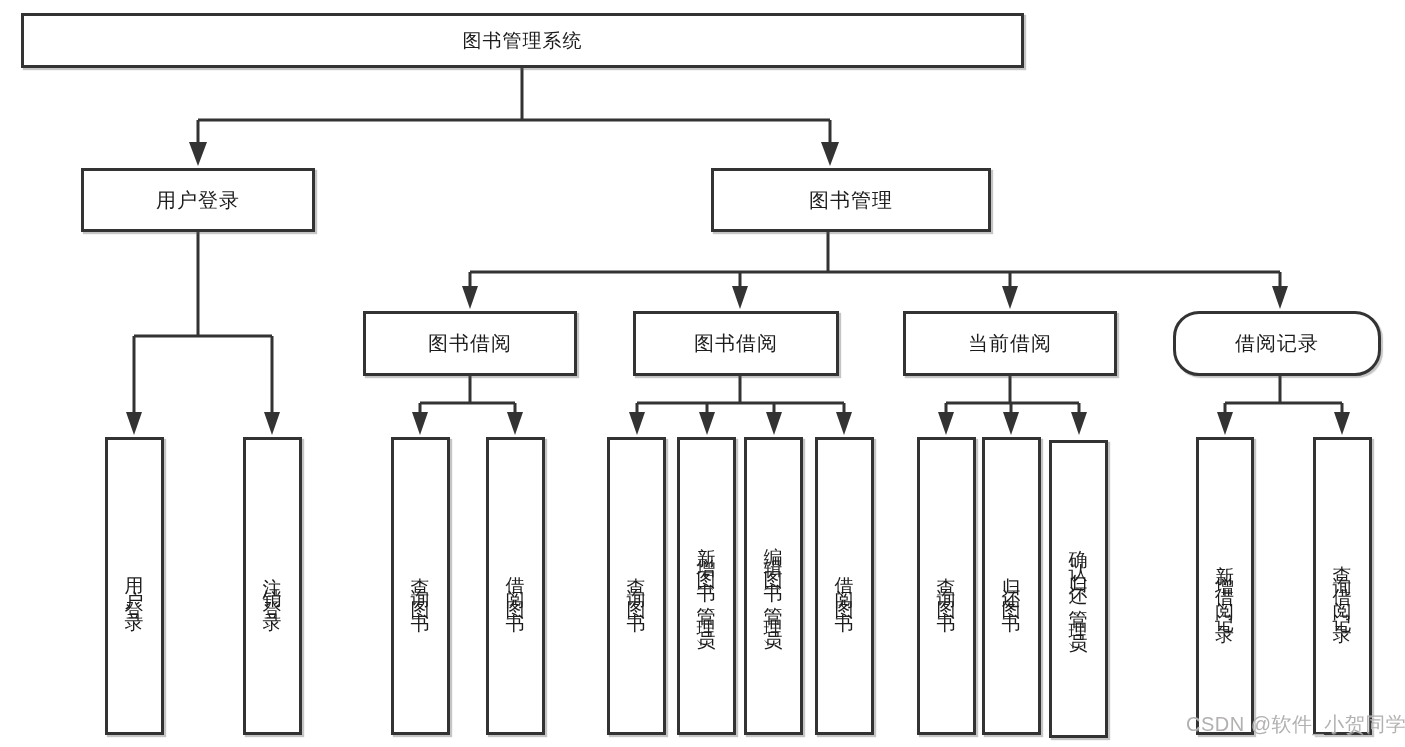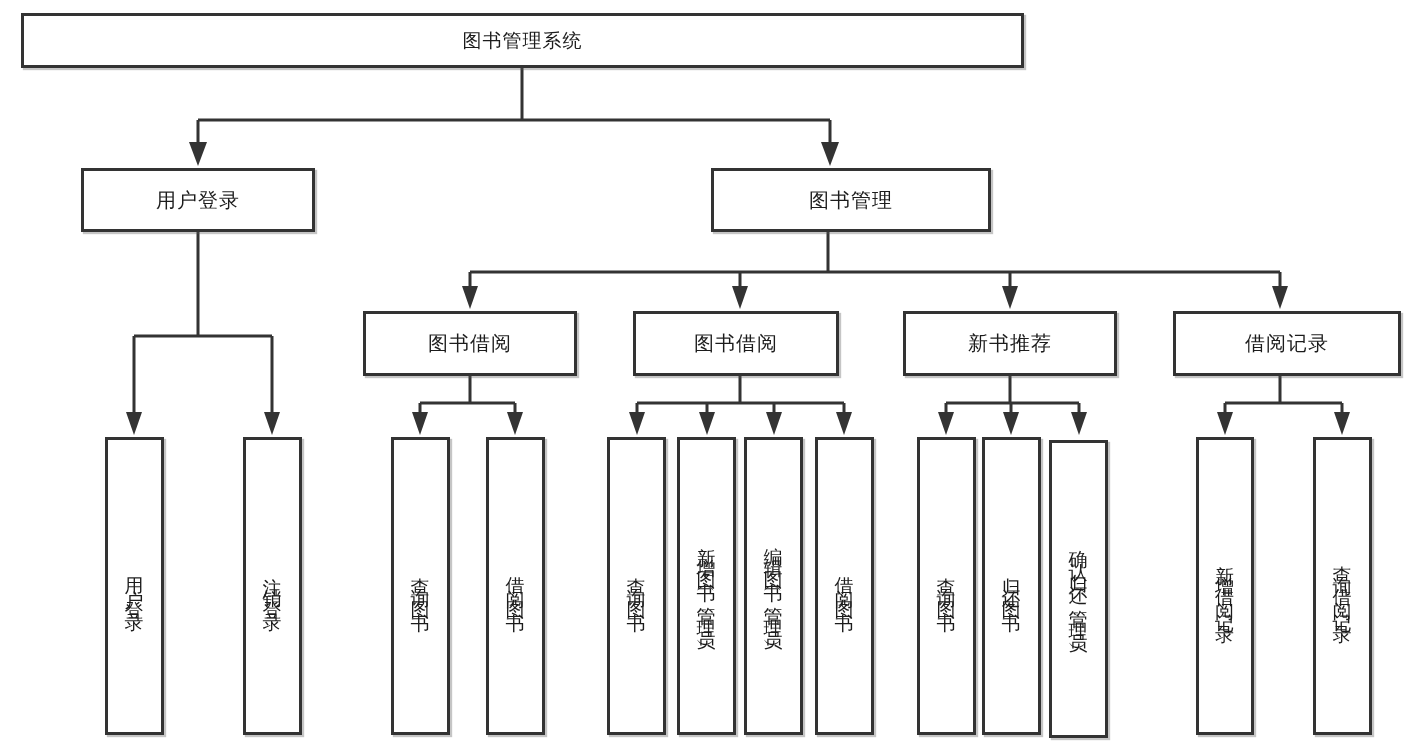--- a/index.html
+++ b/index.html
@@ -96,35 +96,36 @@
     </g>
   </svg>
 
   <div class="node hbox root" style="left:21px;top:13px;width:1003px;height:55px;">图书管理系统</div>
 
   <div class="node hbox" style="left:81px;top:168px;width:234px;height:64px;">用户登录</div>
   <div class="node hbox" style="left:711px;top:168px;width:280px;height:64px;">图书管理</div>
 
   <div class="node hbox" style="left:363px;top:311px;width:214px;height:65px;">图书借阅</div>
   <div class="node hbox" style="left:633px;top:311px;width:206px;height:65px;">图书借阅</div>
-  <div class="node hbox" style="left:903px;top:311px;width:214px;height:65px;">新书推荐</div>
-  <div class="node hbox" style="left:1173px;top:311px;width:228px;height:65px;">借阅记录</div>
+  <div class="node hbox" style="left:903px;top:311px;width:214px;height:65px;">当前借阅</div>
+  <div class="node hbox" style="left:1173px;top:311px;width:208px;height:65px;border-radius:26px;">借阅记录</div>
 
   <div class="node vbox" style="left:105px;top:437px;width:59px;height:298px;">用户登录</div>
   <div class="node vbox" style="left:243px;top:437px;width:59px;height:298px;">注销登录</div>
 
   <div class="node vbox" style="left:391px;top:437px;width:59px;height:298px;">查询图书</div>
   <div class="node vbox" style="left:486px;top:437px;width:59px;height:298px;">借阅图书</div>
 
   <div class="node vbox" style="left:607px;top:437px;width:59px;height:298px;">查询图书</div>
   <div class="node vbox" style="left:677px;top:437px;width:59px;height:298px;">新增图书（管理员）</div>
   <div class="node vbox" style="left:744px;top:437px;width:59px;height:298px;">编辑图书（管理员）</div>
   <div class="node vbox" style="left:815px;top:437px;width:59px;height:298px;">借阅图书</div>
 
   <div class="node vbox" style="left:917px;top:437px;width:59px;height:298px;">查询图书</div>
   <div class="node vbox" style="left:982px;top:437px;width:59px;height:298px;">归还图书</div>
   <div class="node vbox" style="left:1049px;top:440px;width:59px;height:298px;">确认归还（管理员）</div>
 
   <div class="node vbox" style="left:1196px;top:437px;width:58px;height:298px;">新增借阅记录</div>
   <div class="node vbox" style="left:1313px;top:437px;width:59px;height:298px;">查询借阅记录</div>
 
+  <div class="watermark">CSDN @软件_小贺同学</div>
 
 </div>
 
 </body></html>

